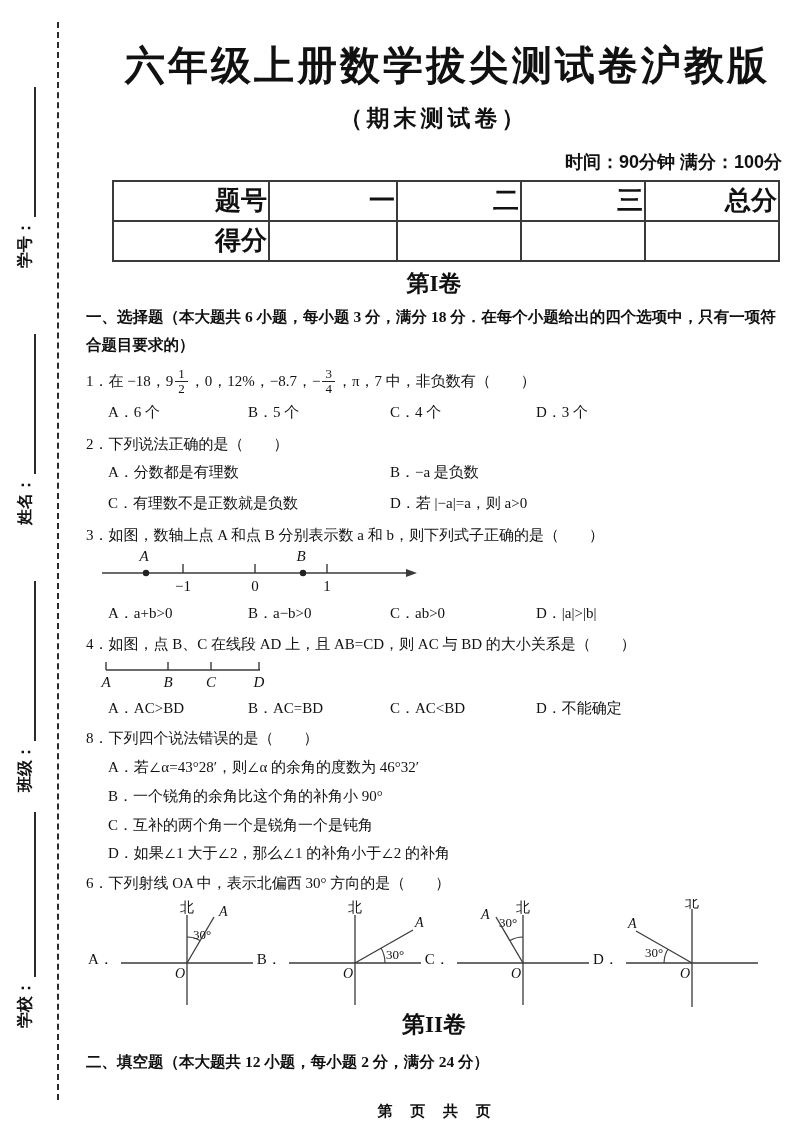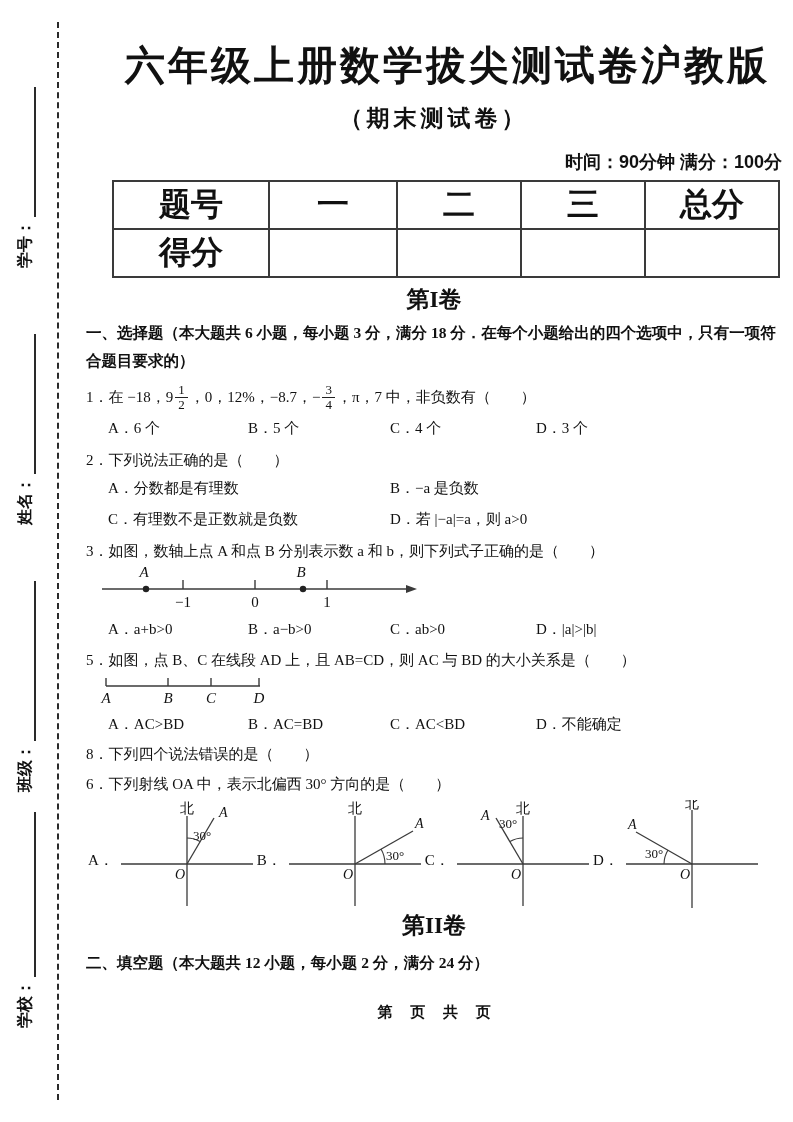--- a/index.html
+++ b/index.html
@@ -11,22 +11,22 @@
           transform:rotate(-90deg);transform-origin:0 0;font-size:16px;font-weight:600;}
   .sblank{display:inline-block;height:18px;border-bottom:2px solid #2a2a2a;vertical-align:middle;margin-left:3px;}
   
   .main{position:absolute;left:86px;top:28px;width:696px;}
   .title{margin:12px;text-align:right;font-family:Liberation Serif, serif;font-weight:bold;
          font-size:40px;letter-spacing:3px;line-height:1.3;}
   .subtitle{margin:10px 0 0;text-align:center;font-family:"Liberation Sans",sans-serif;font-weight:bold;
          font-size:23px;letter-spacing:4px;line-height:1.3;}
   .meta{margin-top:16px;text-align:right;font-family:"Liberation Sans",sans-serif;font-weight:bold;font-size:18px;}
   table.score{border-collapse:collapse;margin:6px 0 0 26px;}
-  table.score td{border:2px solid #3a3a3a;text-align:center;vertical-align:middle;height:36px;
-         font-weight:bold;font-size:32px;}
+  table.score td{border:2px solid #3a3a3a;text-align:right;vertical-align:middle;height:36px;
+         font-weight:bold;font-size:26px;}
   .c0{width:152px}.c1{width:124px}.c2{width:120px}.c3{width:120px}.c4{width:130px}
   .part{margin-top:6px;text-align:center;font-size:23px;font-weight:bold;}
   .sechead{margin-top:4px;font-weight:bold;font-size:15.5px;line-height:1.8;}
   .q{margin-top:8px;font-size:15px;line-height:1.6;}
   .opts{display:flex;margin:6px 0 0 22px;font-size:15px;line-height:1.45;}
   .o1{width:140px}.o2{width:142px}.o3{width:146px}.half{width:282px}
   .optstack{margin-left:22px;font-size:15px;}
   .optstack .opt{display:block;margin-top:7px;line-height:1.45;}
   .frac{display:inline-block;text-align:center;vertical-align:-0.55em;font-size:13px;line-height:1.1;margin:0 2px;}
   .fn{display:block;border-bottom:1px solid #222;padding:0 3px;}
@@ -125,40 +125,46 @@
       <text x="157" y="42" text-anchor="middle" font-size="15">0</text>
       <text x="229" y="42" text-anchor="middle" font-size="15">1</text>
     </svg>
     <div class="opts">
       <span class="o1">A．a+b&gt;0</span>
       <span class="o2">B．a−b&gt;0</span>
       <span class="o3">C．ab&gt;0</span>
       <span>D．|a|&gt;|b|</span>
     </div>
 
-    <div class="q">5．如图，点 B、C 在线段 AD 上，且 AB=CD，则 AC 与 BD 的大小关系是（　　）</div>
+    <div class="q">4．如图，点 B、C 在线段 AD 上，且 AB=CD，则 AC 与 BD 的大小关系是（　　）</div>
     <svg class="fig" width="180" height="34">
       <line x1="8" y1="12" x2="162" y2="12" stroke-width="1.4"></line>
       <line x1="8" y1="4" x2="8" y2="12" stroke-width="1.4"></line>
       <line x1="70" y1="4" x2="70" y2="12" stroke-width="1.4"></line>
       <line x1="113" y1="4" x2="113" y2="12" stroke-width="1.4"></line>
       <line x1="161" y1="4" x2="161" y2="12" stroke-width="1.4"></line>
       <text x="8" y="29" text-anchor="middle" font-size="15" class="it">A</text>
       <text x="70" y="29" text-anchor="middle" font-size="15" class="it">B</text>
       <text x="113" y="29" text-anchor="middle" font-size="15" class="it">C</text>
       <text x="161" y="29" text-anchor="middle" font-size="15" class="it">D</text>
     </svg>
     <div class="opts">
       <span class="o1">A．AC&gt;BD</span>
       <span class="o2">B．AC=BD</span>
       <span class="o3">C．AC&lt;BD</span>
       <span>D．不能确定</span>
     </div>
 
     <div class="q" style="margin-top:6px">8．下列四个说法错误的是（　　）</div>
+    <div class="optstack">
+      <span class="opt">A．若∠α=43°28′，则∠α 的余角的度数为 46°32′</span>
+      <span class="opt">B．一个锐角的余角比这个角的补角小 90°</span>
+      <span class="opt">C．互补的两个角一个是锐角一个是钝角</span>
+      <span class="opt">D．如果∠1 大于∠2，那么∠1 的补角小于∠2 的补角</span>
+    </div>
 
     <div class="q" style="margin-top:6px">6．下列射线 OA 中，表示北偏西 30° 方向的是（　　）</div>
     <div class="dirrow">
 
       <div class="dgroup">
         <span class="dlabel">A．</span>
         <svg width="142" height="108">
           <line x1="72" y1="16" x2="72" y2="106" stroke-width="1.3"></line>
           <line x1="6" y1="64" x2="138" y2="64" stroke-width="1.3"></line>
           <line x1="72" y1="64" x2="99" y2="18" stroke-width="1.3"></line>

